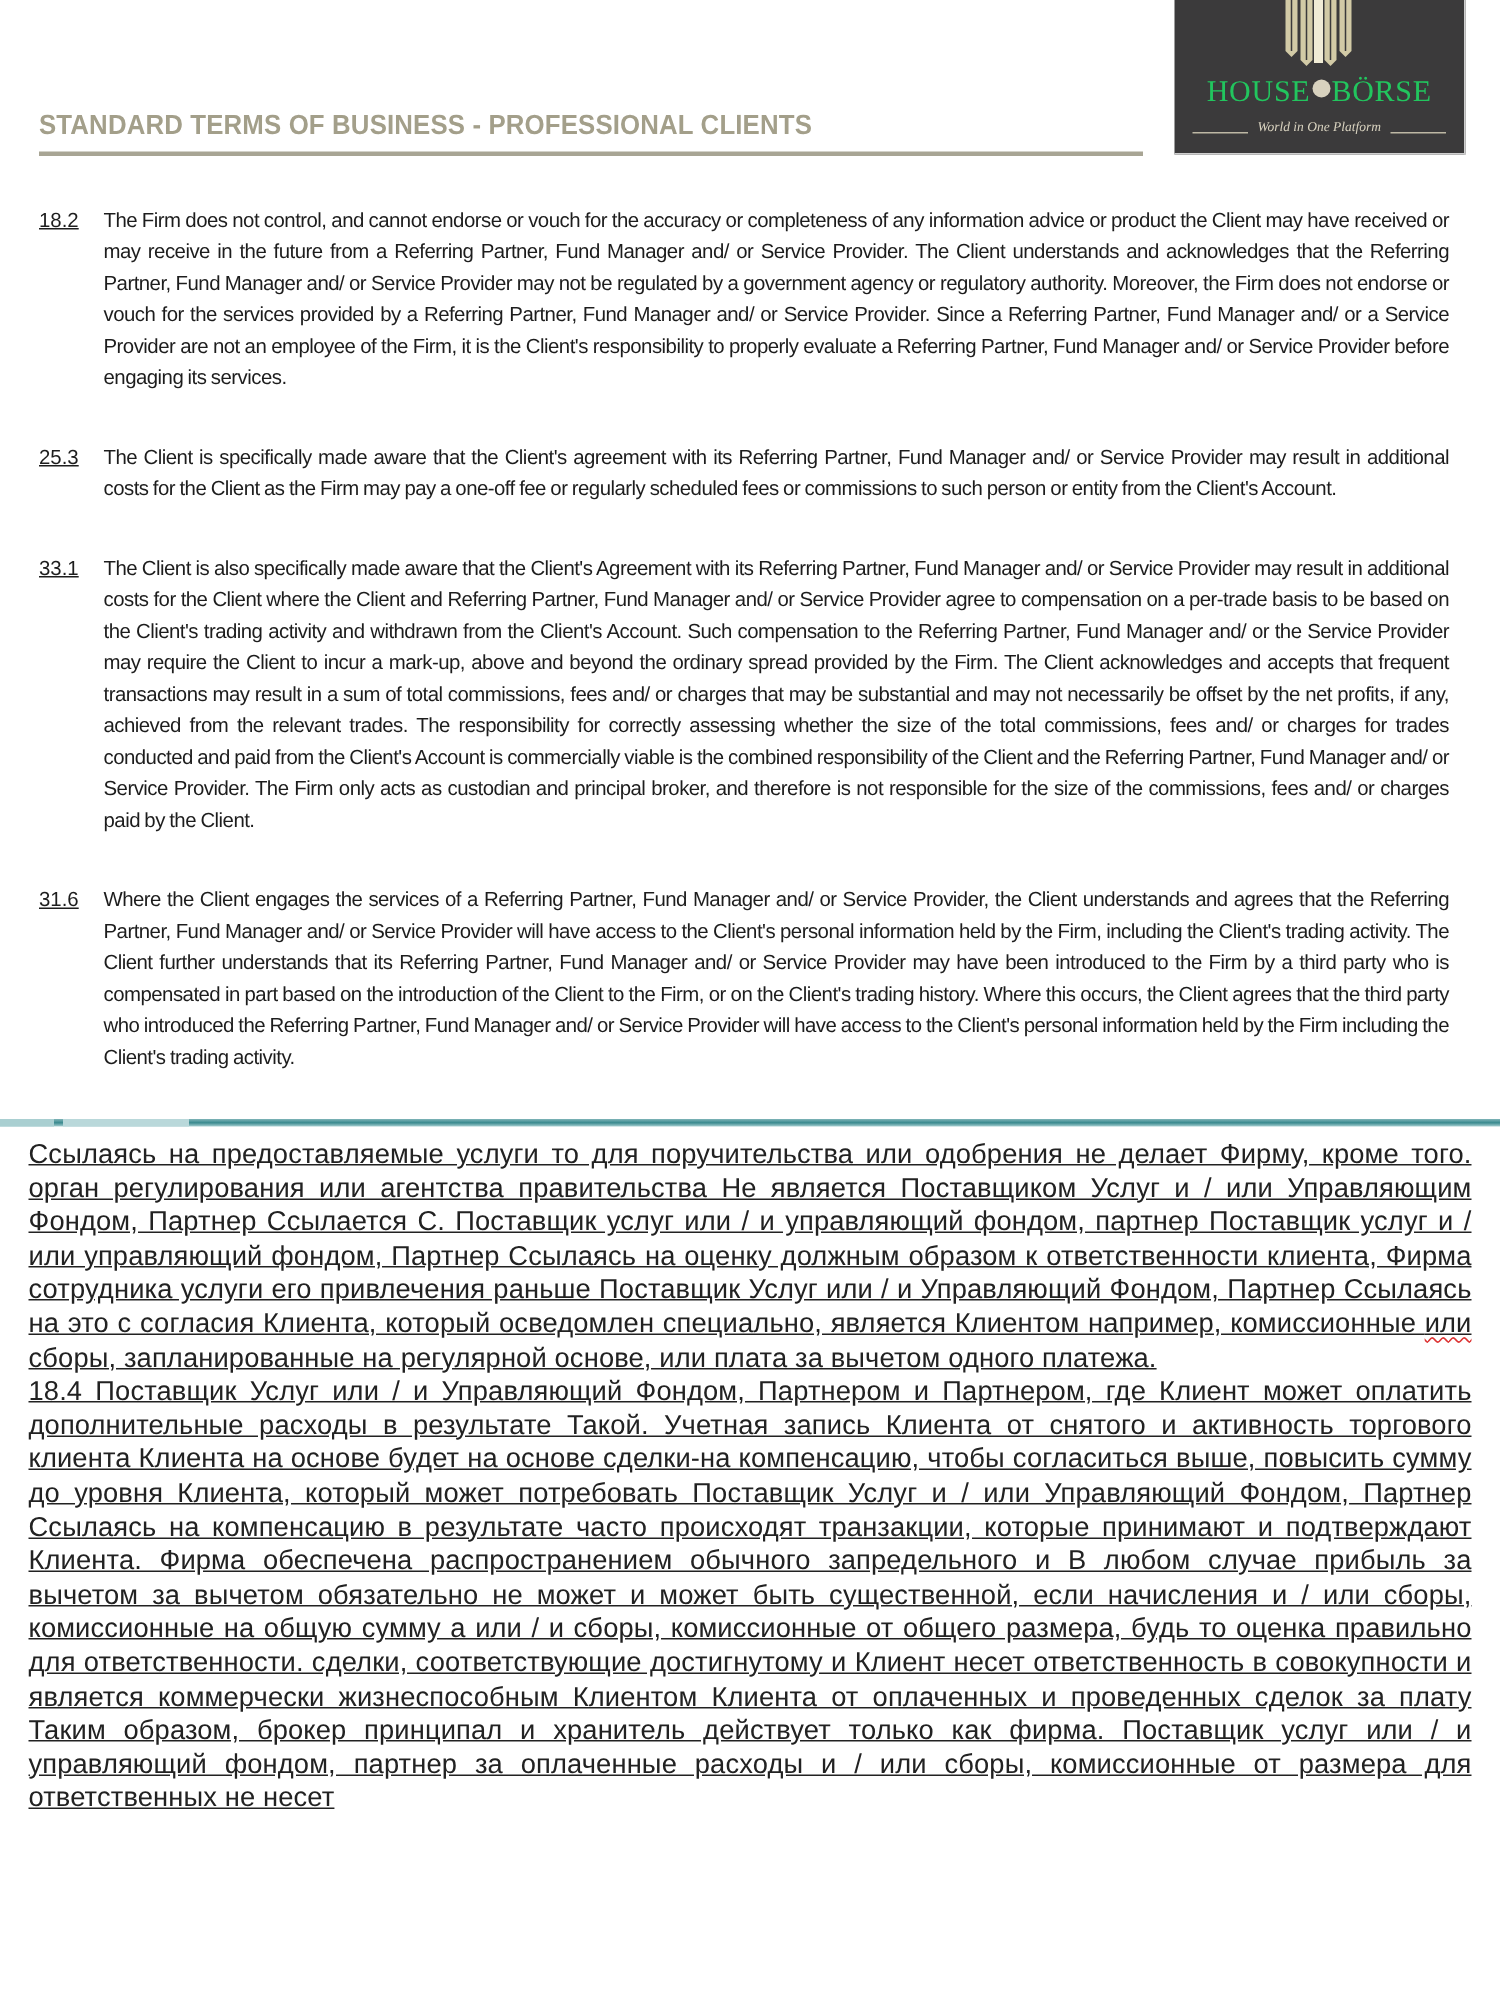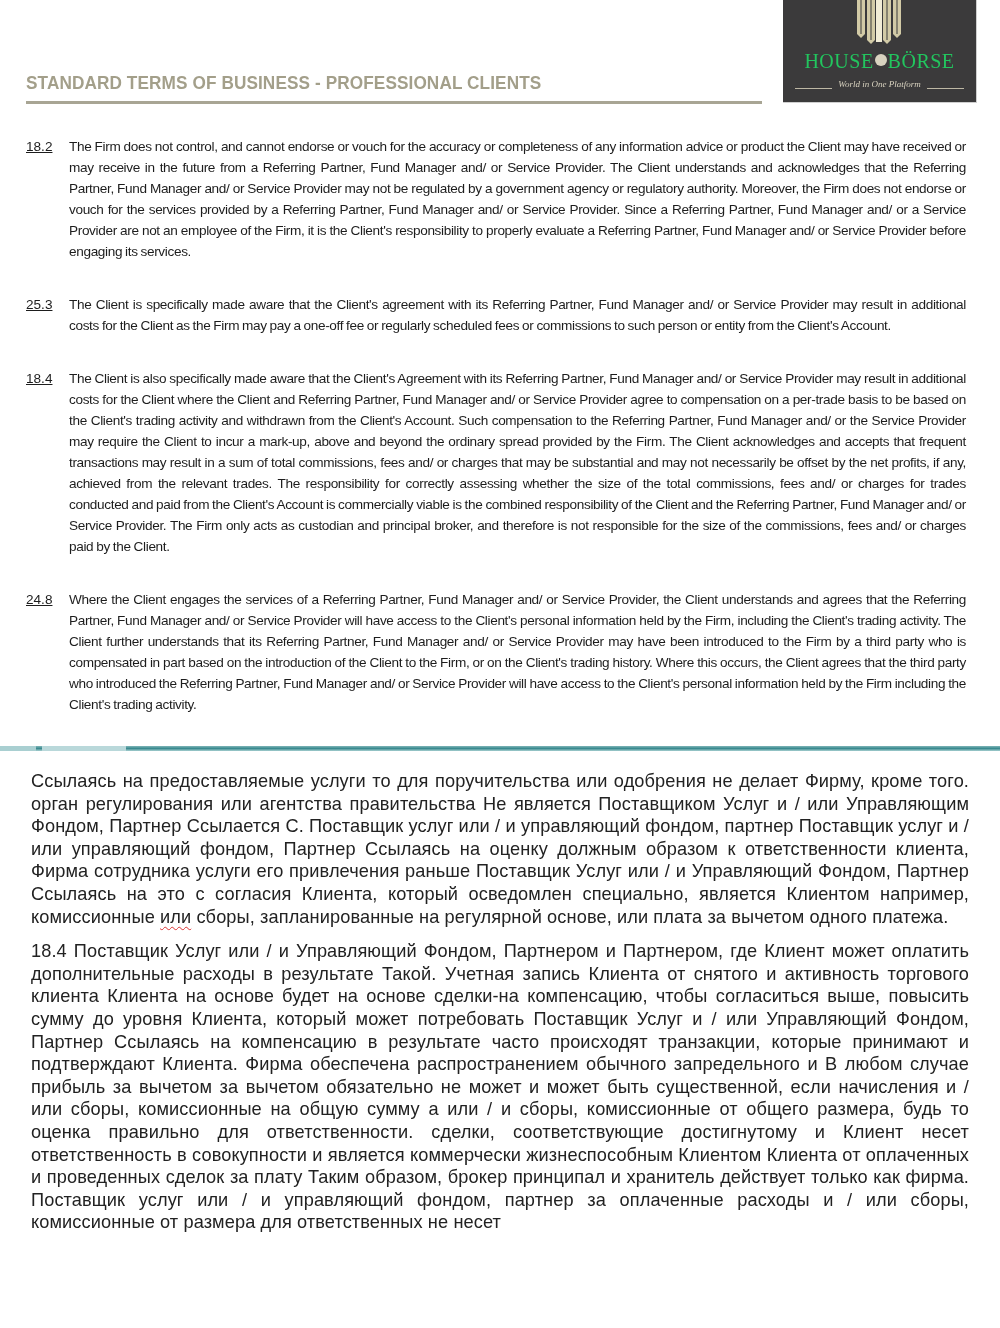--- a/index.html
+++ b/index.html
@@ -43,21 +43,21 @@
     }
     .divider { position: absolute; left: 0; top: 746px; width: 1000px; height: 5px;
       background: linear-gradient(to bottom, #7fb5b8 0%, #3a8a8f 50%, #a7cfd1 100%); }
     .divider-seg1 { position: absolute; left: 0; top: 746px; width: 36px; height: 5px; background: #a9cfd1; }
     .divider-seg2 { position: absolute; left: 42px; top: 746px; width: 84px; height: 5px; background: #b9d8da; }
     .ru-block {
       position: absolute; left: 19px; top: 758px; width: 962px;
       font-family: "Liberation Sans", sans-serif; font-size: 18.2px; line-height: 22.6px; color: #222222;
       text-align: justify; letter-spacing: 0.1px;
     }
-    .ru-para { margin: 12px; }
+    .ru-para { margin: 0; text-decoration: underline; }
     .ru-para.last-line-left { text-align-last: left; }
     .squiggle { text-decoration: underline wavy #d33; text-decoration-thickness: 1px; text-underline-offset: 3px; }
   </style>
 </head>
 <body>
 
 <div class="page-top">
   <div class="header-title">STANDARD TERMS OF BUSINESS - PROFESSIONAL CLIENTS</div>
   <div class="header-rule"></div>
 
@@ -92,25 +92,25 @@
   <div class="clauses">
     <div class="clause" style="top:0px;">
       <div class="clause-num">18.2</div>
       <div class="clause-text">The Firm does not control, and cannot endorse or vouch for the accuracy or completeness of any information advice or product the Client may have received or may receive in the future from a Referring Partner, Fund Manager and/ or Service Provider. The Client understands and acknowledges that the Referring Partner, Fund Manager and/ or Service Provider may not be regulated by a government agency or regulatory authority. Moreover, the Firm does not endorse or vouch for the services provided by a Referring Partner, Fund Manager and/ or Service Provider. Since a Referring Partner, Fund Manager and/ or a Service Provider are not an employee of the Firm, it is the Client's responsibility to properly evaluate a Referring Partner, Fund Manager and/ or Service Provider before engaging its services.</div>
     </div>
     <div class="clause" style="top:158px;">
       <div class="clause-num">25.3</div>
       <div class="clause-text">The Client is specifically made aware that the Client's agreement with its Referring Partner, Fund Manager and/ or Service Provider may result in additional costs for the Client as the Firm may pay a one-off fee or regularly scheduled fees or commissions to such person or entity from the Client's Account.</div>
     </div>
     <div class="clause" style="top:232px;">
-      <div class="clause-num">18.4</div>
+      <div class="clause-num">33.1</div>
       <div class="clause-text">The Client is also specifically made aware that the Client's Agreement with its Referring Partner, Fund Manager and/ or Service Provider may result in additional costs for the Client where the Client and Referring Partner, Fund Manager and/ or Service Provider agree to compensation on a per-trade basis to be based on the Client's trading activity and withdrawn from the Client's Account. Such compensation to the Referring Partner, Fund Manager and/ or the Service Provider may require the Client to incur a mark-up, above and beyond the ordinary spread provided by the Firm. The Client acknowledges and accepts that frequent transactions may result in a sum of total commissions, fees and/ or charges that may be substantial and may not necessarily be offset by the net profits, if any, achieved from the relevant trades. The responsibility for correctly assessing whether the size of the total commissions, fees and/ or charges for trades conducted and paid from the Client's Account is commercially viable is the combined responsibility of the Client and the Referring Partner, Fund Manager and/ or Service Provider. The Firm only acts as custodian and principal broker, and therefore is not responsible for the size of the commissions, fees and/ or charges paid by the Client.</div>
     </div>
     <div class="clause" style="top:453px;">
-      <div class="clause-num">24.8</div>
+      <div class="clause-num">31.6</div>
       <div class="clause-text">Where the Client engages the services of a Referring Partner, Fund Manager and/ or Service Provider, the Client understands and agrees that the Referring Partner, Fund Manager and/ or Service Provider will have access to the Client's personal information held by the Firm, including the Client's trading activity. The Client further understands that its Referring Partner, Fund Manager and/ or Service Provider may have been introduced to the Firm by a third party who is compensated in part based on the introduction of the Client to the Firm, or on the Client's trading history. Where this occurs, the Client agrees that the third party who introduced the Referring Partner, Fund Manager and/ or Service Provider will have access to the Client's personal information held by the Firm including the Client's trading activity.</div>
     </div>
   </div>
 </div>
 
 <div class="divider"></div>
 <div class="divider-seg1"></div>
 <div class="divider-seg2"></div>
 
 <div class="ru-block">

